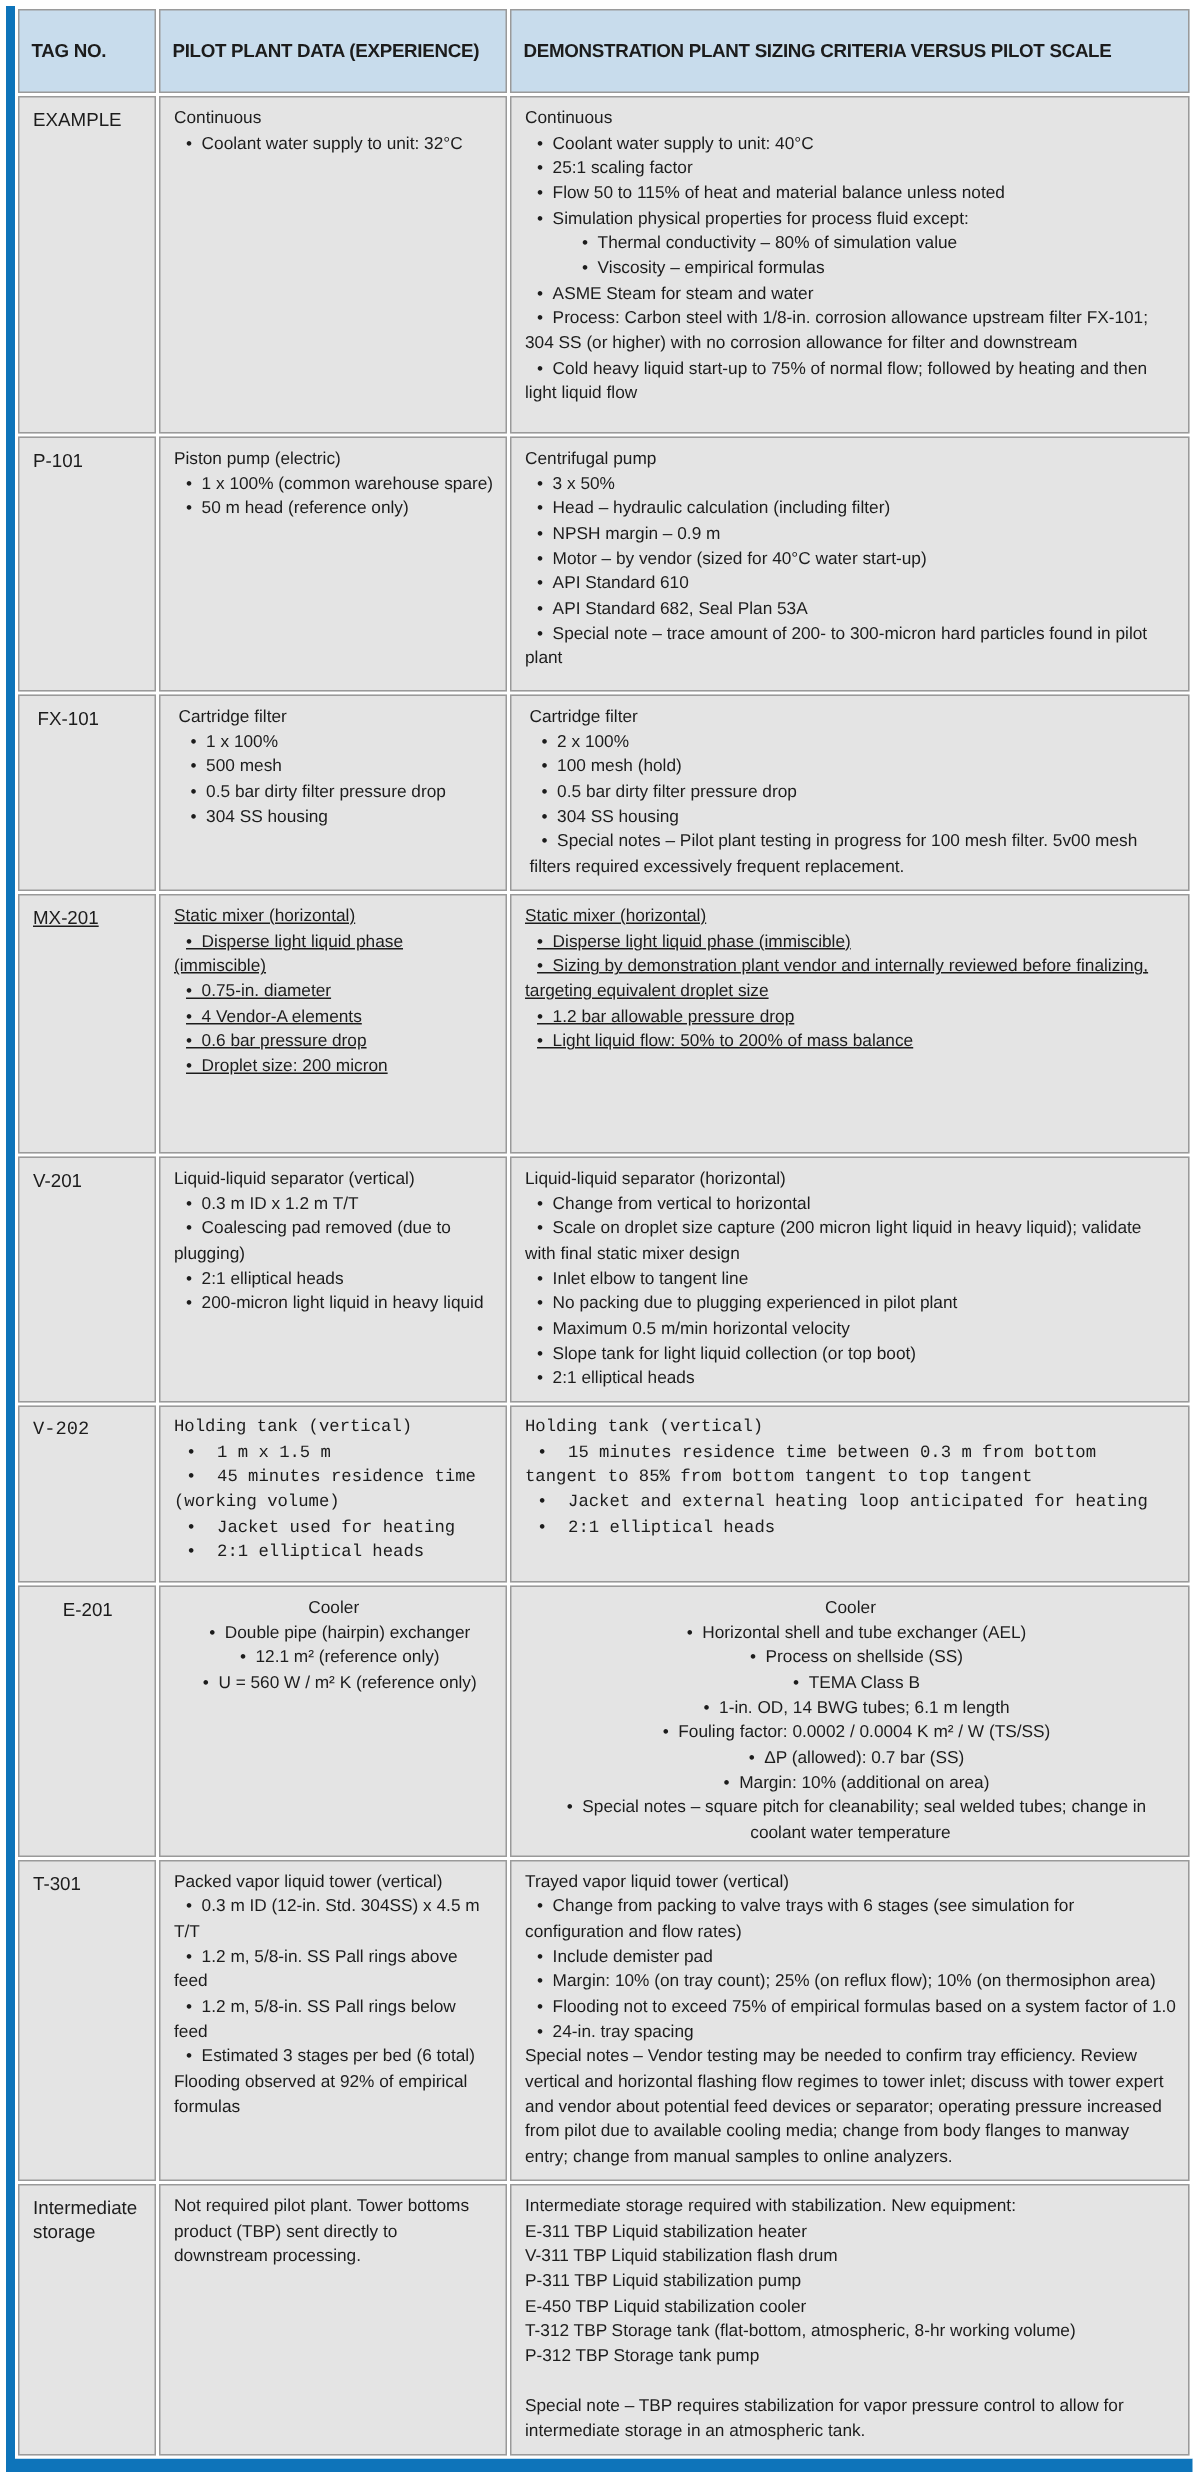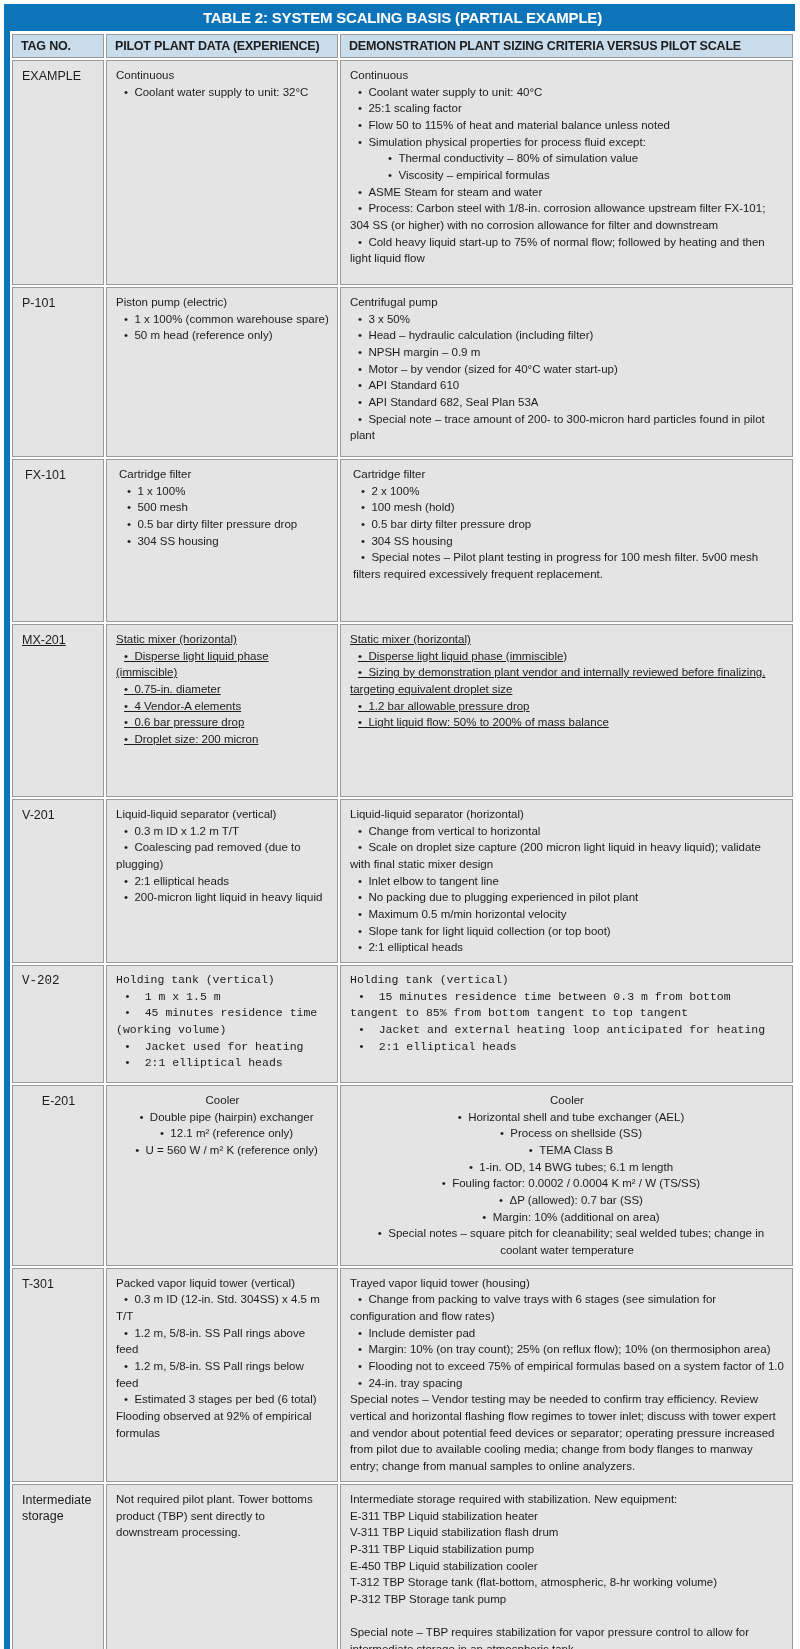--- a/index.html
+++ b/index.html
@@ -36,54 +36,53 @@
     border:1px solid var(--border,#9a9a9a);
     vertical-align:top;
     text-align:left;
     box-sizing:border-box;
   }
   th{
     background:var(--header_bg,#c8dcec);
     font-size:12.5px;
     font-weight:bold;
     letter-spacing:-0.2px;
-    padding:4px 8px;
+    padding:20px 8px;
     height:24px;
     vertical-align:middle;
   }
   td{
     background:var(--cell_bg,#e4e4e4);
     font-size:11.5px;
     line-height:1.45;
     padding:6px 8px 6px 9px;
   }
   .c1{width:92px;}
   .c2{width:232px;}
   .c3{width:auto;}
   td.tag{font-size:12.5px;line-height:1.3;padding-top:7px;}
   td div{margin:0;}
   .b{text-indent:8px;}
   .b2{text-indent:38px;}
   .p{text-indent:0;}
   
   tbody tr:nth-child(1) td{height:225px;}
   tbody tr:nth-child(2) td{height:170px;}
-  tbody tr:nth-child(3) td{height:163px;padding-left:12px;}
+  tbody tr:nth-child(3) td{height:131px;padding-left:12px;}
   tbody tr:nth-child(4) td{height:173px;text-decoration:underline;}
   tbody tr:nth-child(5) td{height:164px;margin-top:44px;}
   tbody tr:nth-child(6) td{height:118px;font-family:Liberation Mono, monospace;}
   tbody tr:nth-child(7) td{height:180px;text-align:center;}
   tbody tr:nth-child(8) td{height:214px;}
   tbody tr:nth-child(9) td{height:170px;}
 </style>
 </head>
 <body>
 
 <div class="frame">
-  <div class="title">TABLE 2: SYSTEM SCALING BASIS (PARTIAL EXAMPLE)</div>
   <table>
     <thead>
       <tr>
         <th class="c1">TAG NO.</th>
         <th class="c2">PILOT PLANT DATA (EXPERIENCE)</th>
         <th class="c3">DEMONSTRATION PLANT SIZING CRITERIA VERSUS PILOT SCALE</th>
       </tr>
     </thead>
     <tbody>
         <tr>
@@ -219,21 +218,21 @@
           <td class="c1 tag">T-301</td>
           <td class="c2">
             <div class="p">Packed vapor liquid tower (vertical)</div>
             <div class="b">•&nbsp;&nbsp;0.3 m ID (12-in. Std. 304SS) x 4.5 m T/T</div>
             <div class="b">•&nbsp;&nbsp;1.2 m, 5/8-in. SS Pall rings above feed</div>
             <div class="b">•&nbsp;&nbsp;1.2 m, 5/8-in. SS Pall rings below feed</div>
             <div class="b">•&nbsp;&nbsp;Estimated 3 stages per bed (6 total)</div>
             <div class="p">Flooding observed at 92% of empirical formulas</div>
           </td>
           <td class="c3">
-            <div class="p">Trayed vapor liquid tower (housing)</div>
+            <div class="p">Trayed vapor liquid tower (vertical)</div>
             <div class="b">•&nbsp;&nbsp;Change from packing to valve trays with 6 stages (see simulation for configuration and flow rates)</div>
             <div class="b">•&nbsp;&nbsp;Include demister pad</div>
             <div class="b">•&nbsp;&nbsp;Margin: 10% (on tray count); 25% (on reflux flow); 10% (on thermosiphon area)</div>
             <div class="b">•&nbsp;&nbsp;Flooding not to exceed 75% of empirical formulas based on a system factor of 1.0</div>
             <div class="b">•&nbsp;&nbsp;24-in. tray spacing</div>
             <div class="p">Special notes – Vendor testing may be needed to confirm tray efficiency. Review vertical and horizontal flashing flow regimes to tower inlet; discuss with tower expert and vendor about potential feed devices or separator; operating pressure increased from pilot due to available cooling media; change from body flanges to manway entry; change from manual samples to online analyzers.</div>
           </td>
         </tr>
         <tr>
           <td class="c1 tag">Intermediate storage</td>

